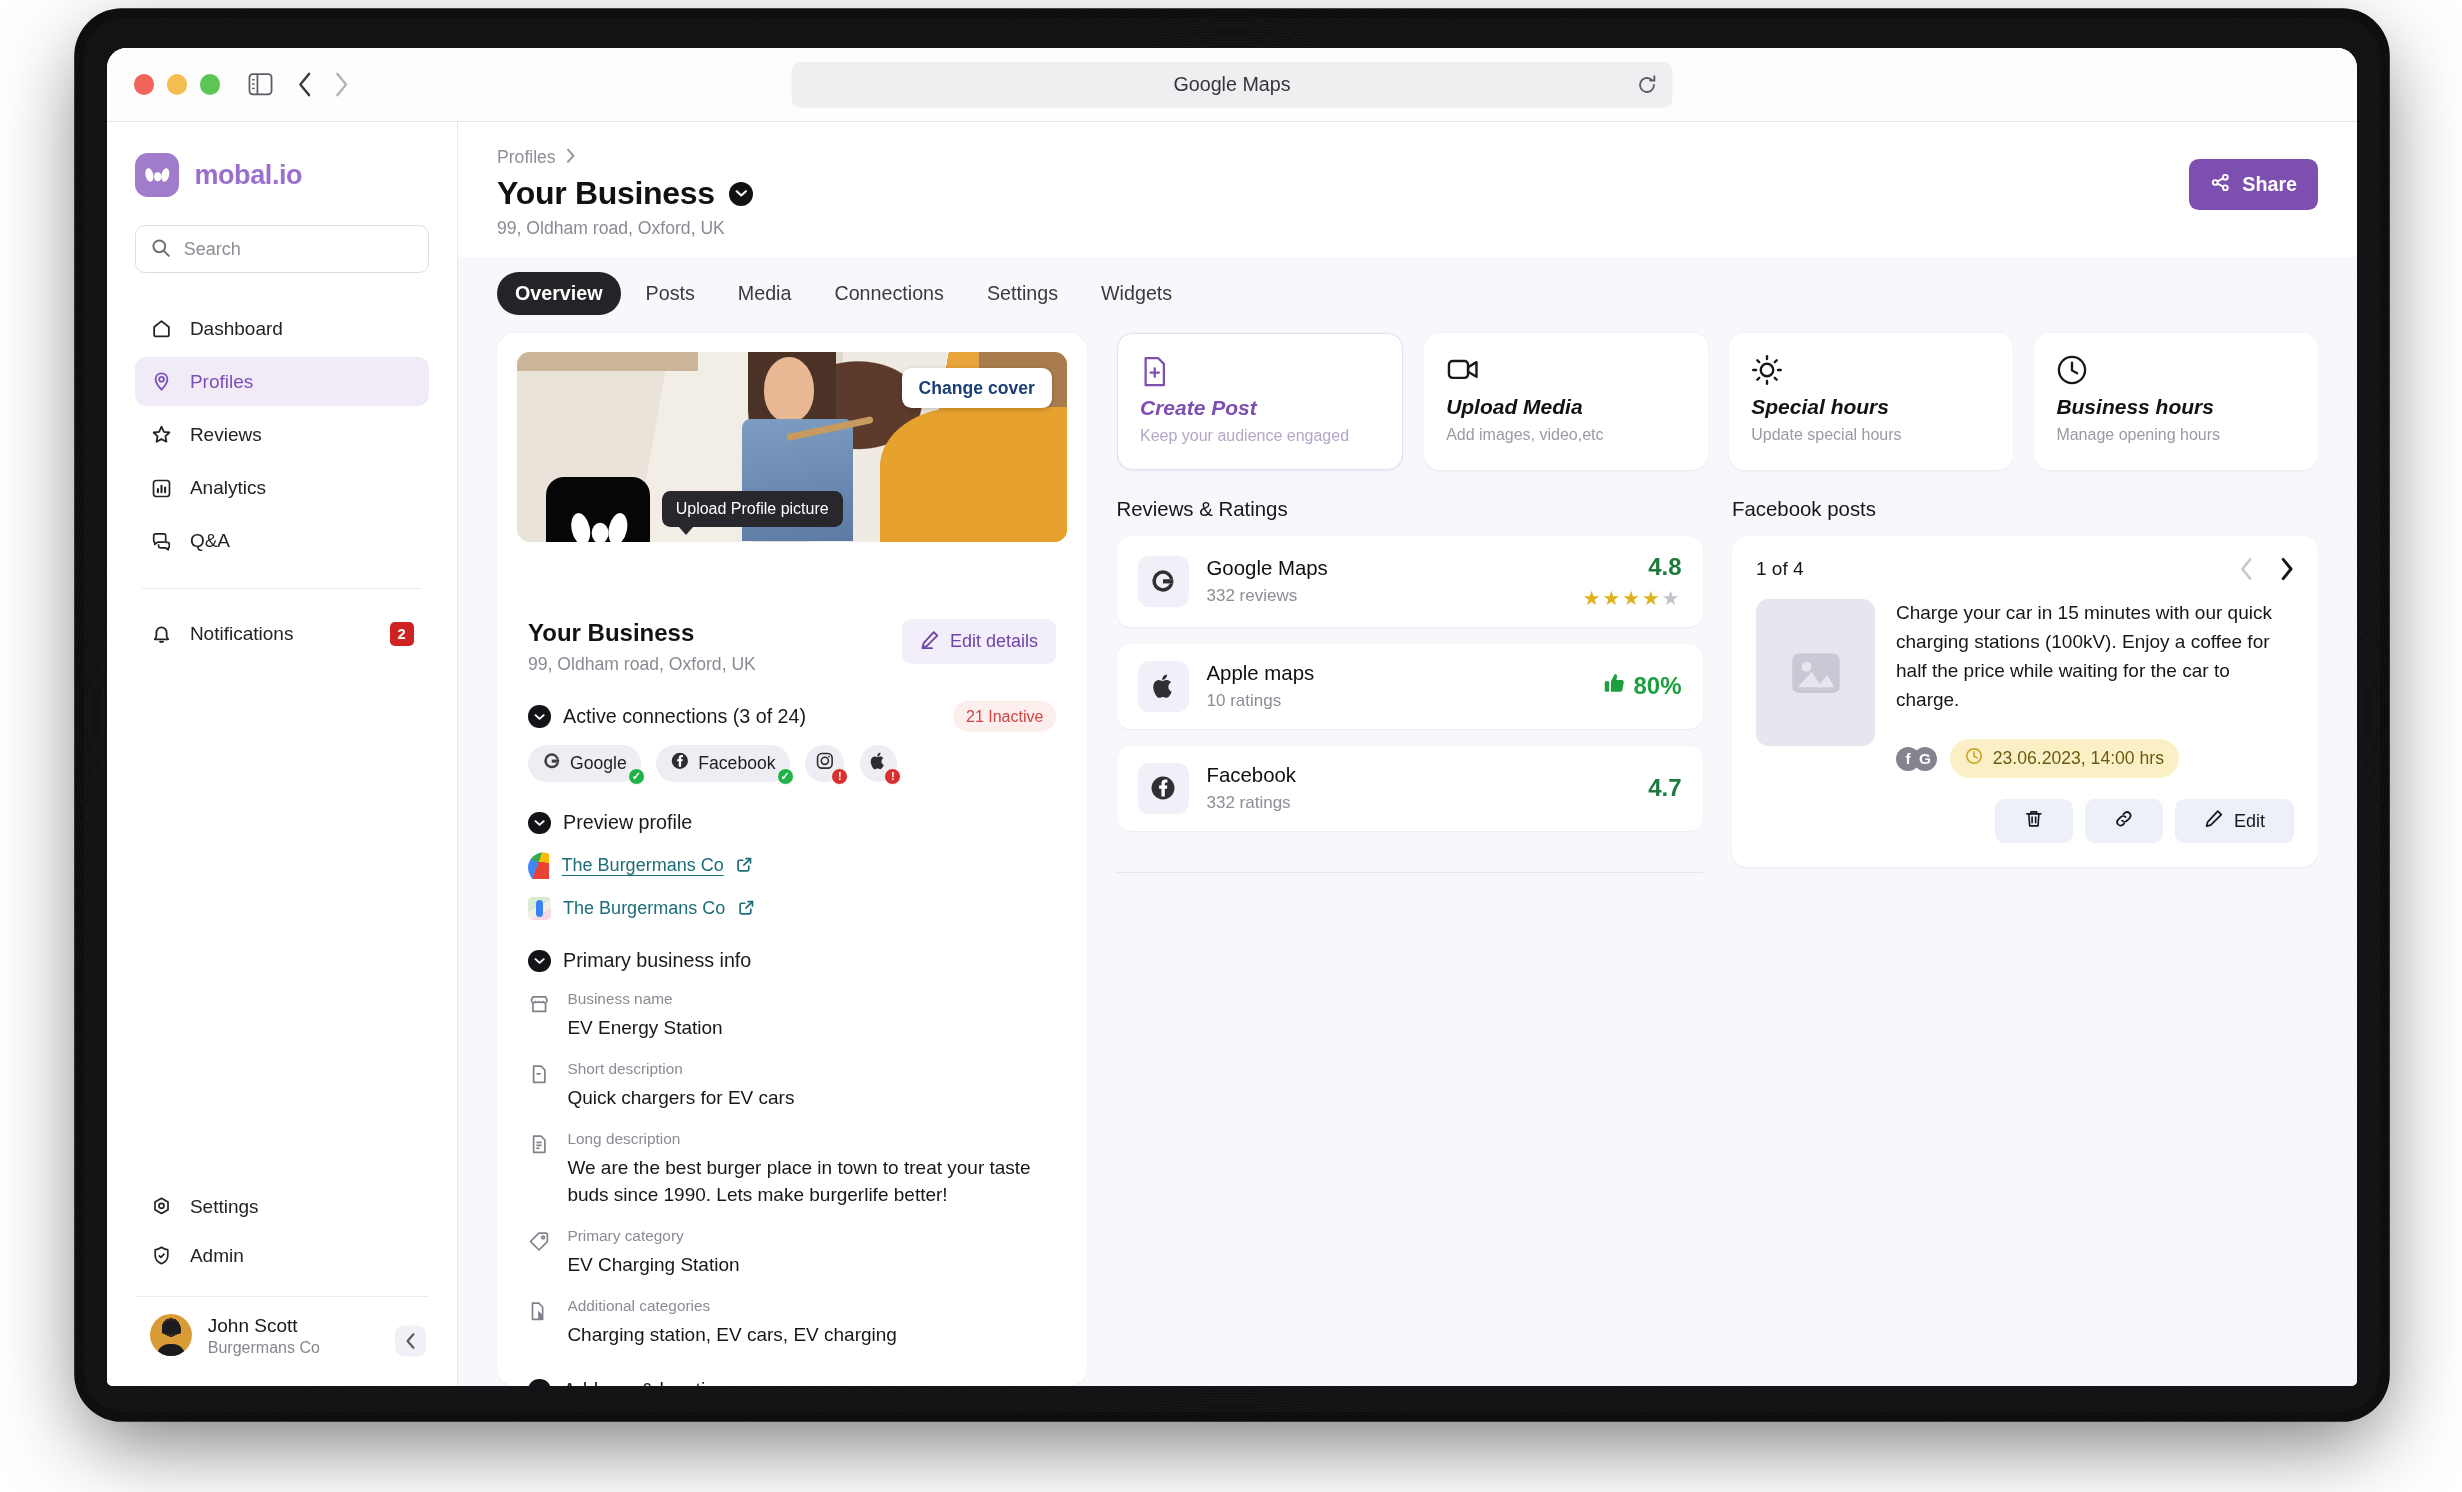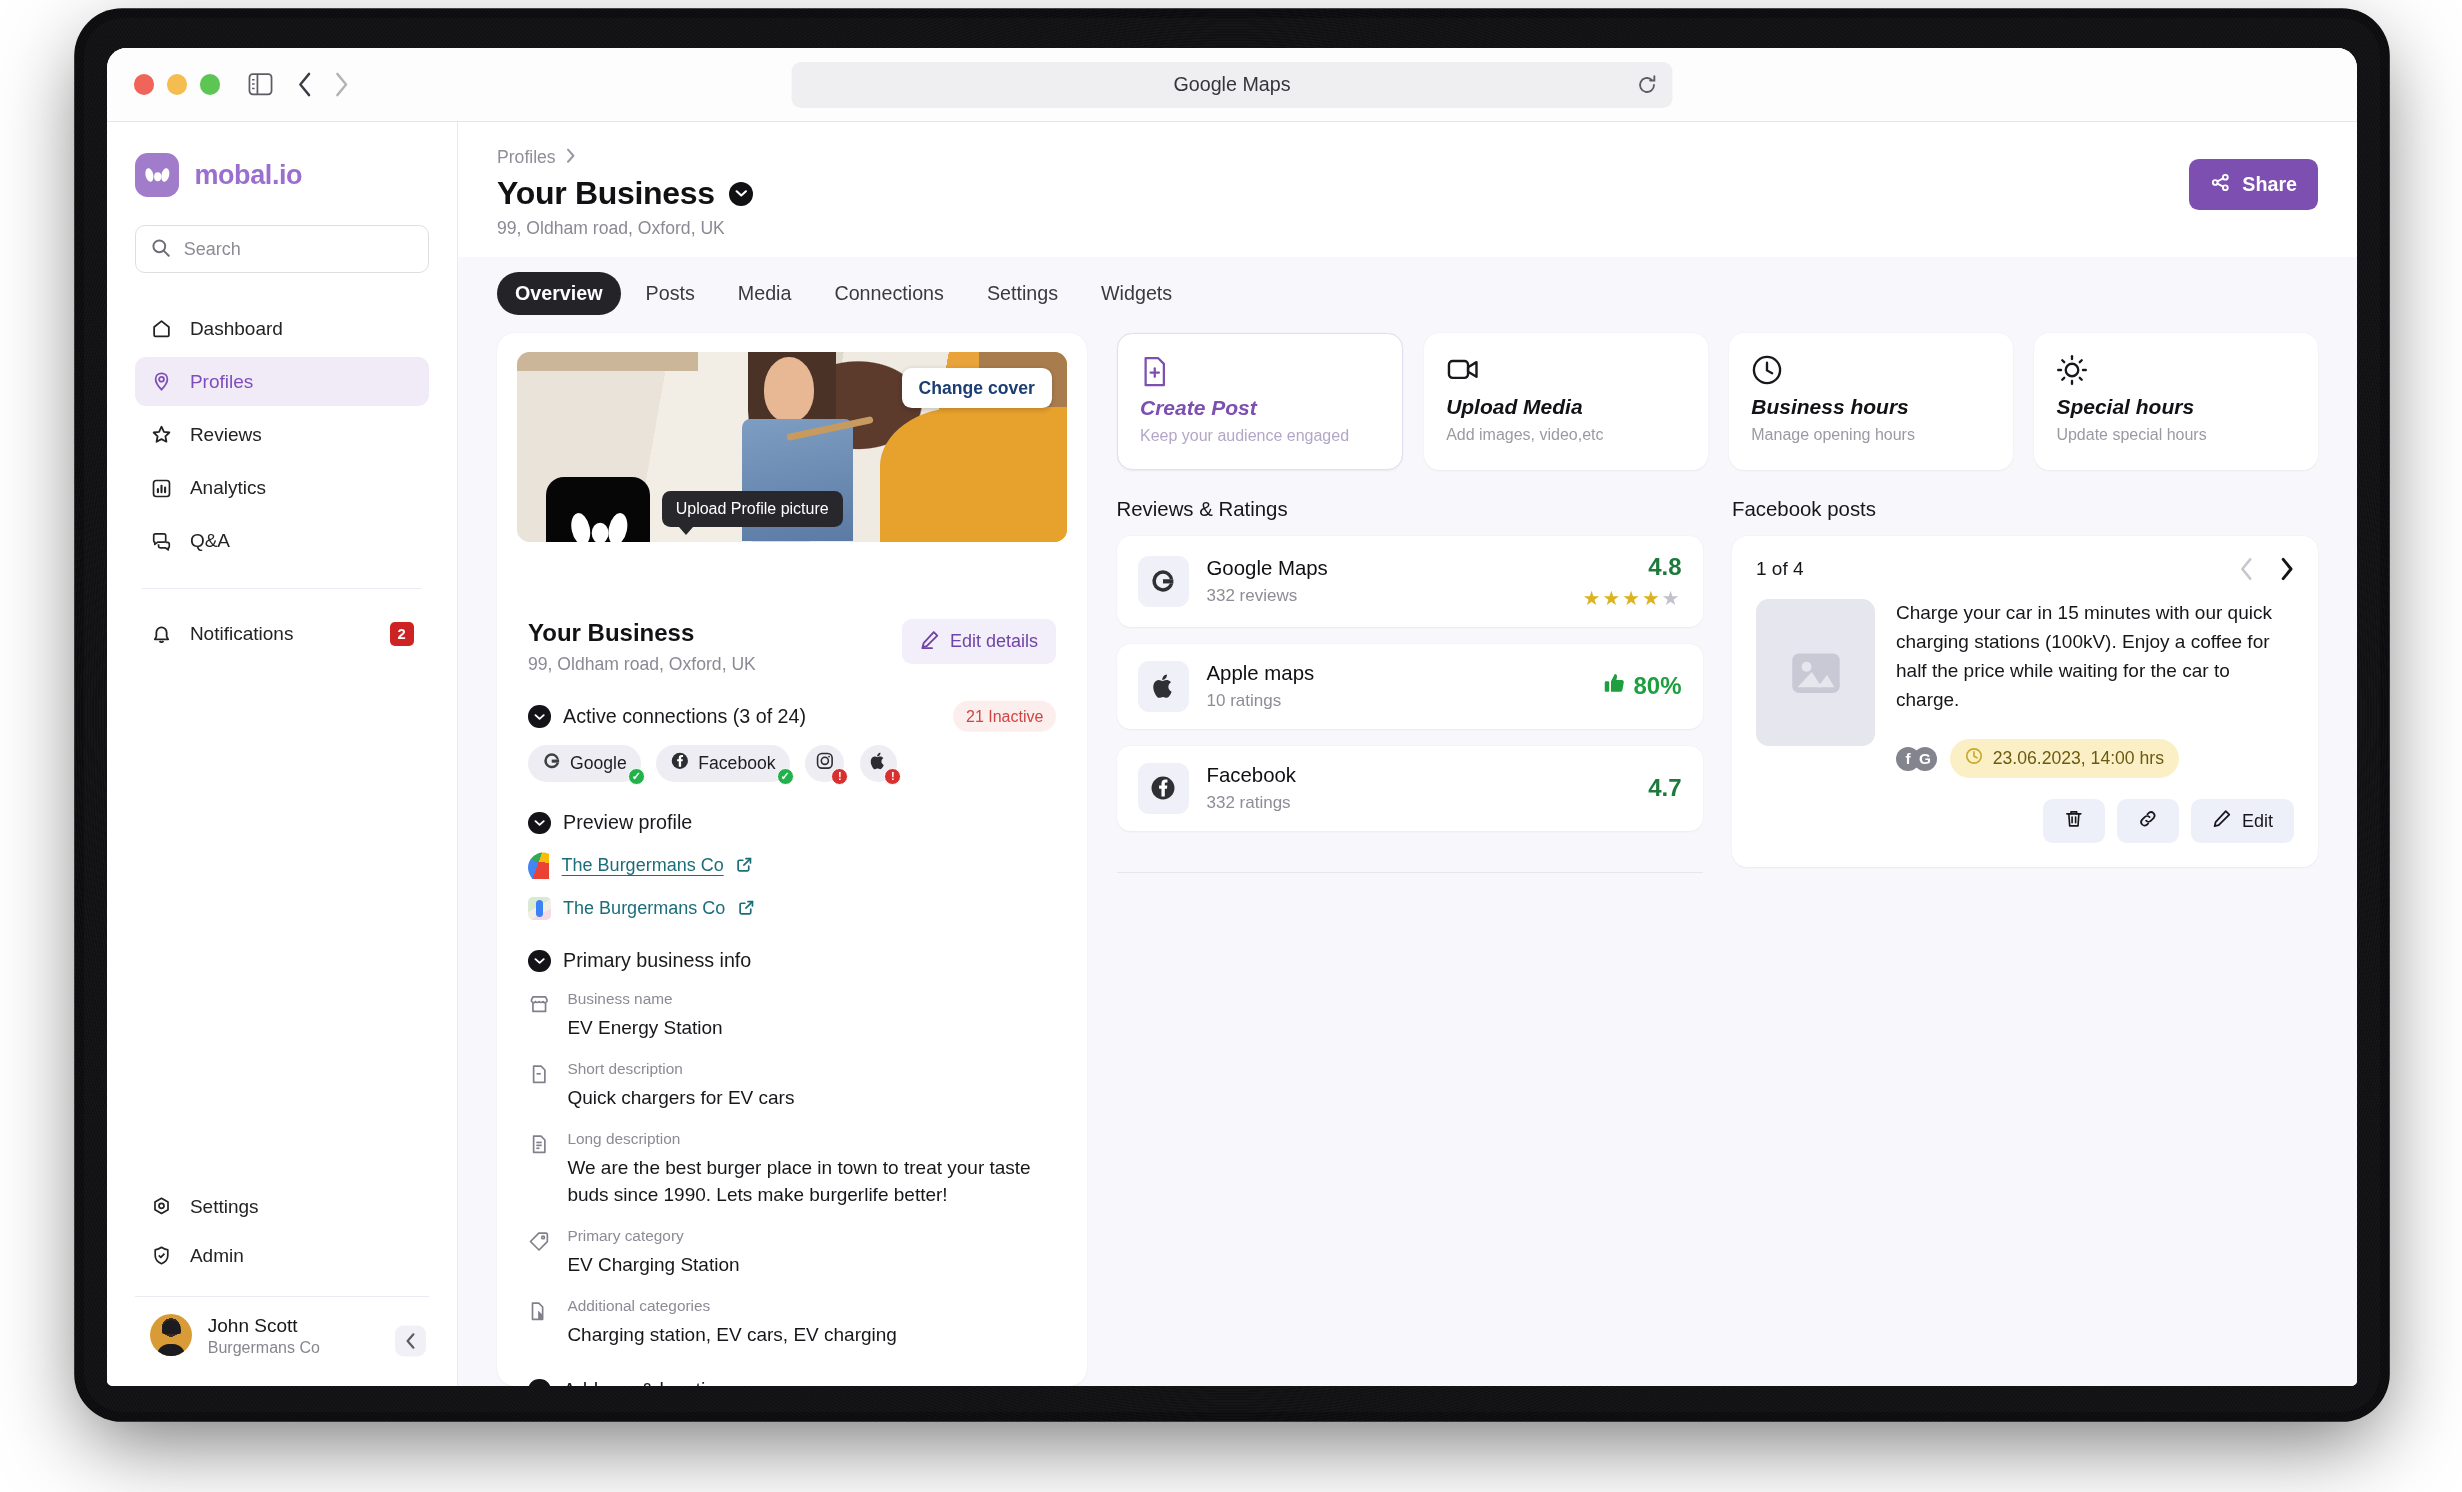--- a/index.html
+++ b/index.html
@@ -375,21 +375,21 @@
   }
   .smallicons .si:first-child { margin-left:0; }
   #datebadge {
     background:#fbf0c5; color:#6b5a12; font-size:17.6px;
     padding:8.4px 15.4px; border-radius:701px;
     display:flex; align-items:center; gap:9.8px;
   }
   #schedactions { display:flex; justify-content:flex-end; gap:12.6px; margin-top:21px; }
   .actbtn {
     background:#eef0f9; border:none; border-radius:9.8px;
-    height:44px; min-width:46px; padding:0 21px;
+    height:44px; min-width:46px; padding:0 29px;
     display:flex; align-items:center; justify-content:center; gap:9.8px;
     font-size:18px; color:#17171b; cursor:pointer;
     font-family:"Liberation Sans", sans-serif;
   }
   #panel-divider { height:0.7px; background:#e6e6ee; margin-top:24px; }
 </style>
 </head>
 <body>
 
 <div id="frame"></div>
@@ -869,44 +869,44 @@
                   <path d="M15.6 9.4 L21.6 5.8 V16.2 L15.6 12.6 Z"></path>
                 </svg>
               </div>
               <div class="qtitle">Upload Media</div>
               <div class="qsub">Add images, video,etc</div>
             </div>
 
             <div class="qcard">
               <div class="qico">
                 <svg width="32" height="32" viewBox="0 0 23 23" fill="none" stroke="#18181c" stroke-width="1.7" stroke-linecap="round">
-                  <circle cx="11.5" cy="11.5" r="9.4"></circle>
-                    <polyline points="11.5,6.2 11.5,11.8 15.2,13.8"></polyline>
-                </svg>
-              </div>
-              <div class="qtitle">Business hours</div>
-              <div class="qsub">Manage opening hours</div>
-            </div>
-
-            <div class="qcard">
-              <div class="qico">
-                <svg width="32" height="32" viewBox="0 0 23 23" fill="none" stroke="#18181c" stroke-width="1.7" stroke-linecap="round">
                   <circle cx="11.5" cy="11.5" r="4.5"></circle>
                   <line x1="11.5" y1="1.6" x2="11.5" y2="3.6"></line>
                     <line x1="11.5" y1="19.4" x2="11.5" y2="21.4"></line>
                   <line x1="1.6" y1="11.5" x2="3.6" y2="11.5"></line>
                     <line x1="19.4" y1="11.5" x2="21.4" y2="11.5"></line>
                   <line x1="4.5" y1="4.5" x2="5.9" y2="5.9"></line>
                     <line x1="17.1" y1="17.1" x2="18.5" y2="18.5"></line>
                   <line x1="18.5" y1="4.5" x2="17.1" y2="5.9"></line>
                     <line x1="5.9" y1="17.1" x2="4.5" y2="18.5"></line>
                 </svg>
               </div>
               <div class="qtitle">Special hours</div>
               <div class="qsub">Update special hours</div>
+            </div>
+
+            <div class="qcard">
+              <div class="qico">
+                <svg width="32" height="32" viewBox="0 0 23 23" fill="none" stroke="#18181c" stroke-width="1.7" stroke-linecap="round">
+                  <circle cx="11.5" cy="11.5" r="9.4"></circle>
+                    <polyline points="11.5,6.2 11.5,11.8 15.2,13.8"></polyline>
+                </svg>
+              </div>
+              <div class="qtitle">Business hours</div>
+              <div class="qsub">Manage opening hours</div>
             </div>
           </div>
 
           <div id="panels">
 
             <div class="panelcol">
               <div class="panel-title">Reviews &amp; Ratings</div>
 
               <div class="reviewcard">
                 <div class="rvicon">

